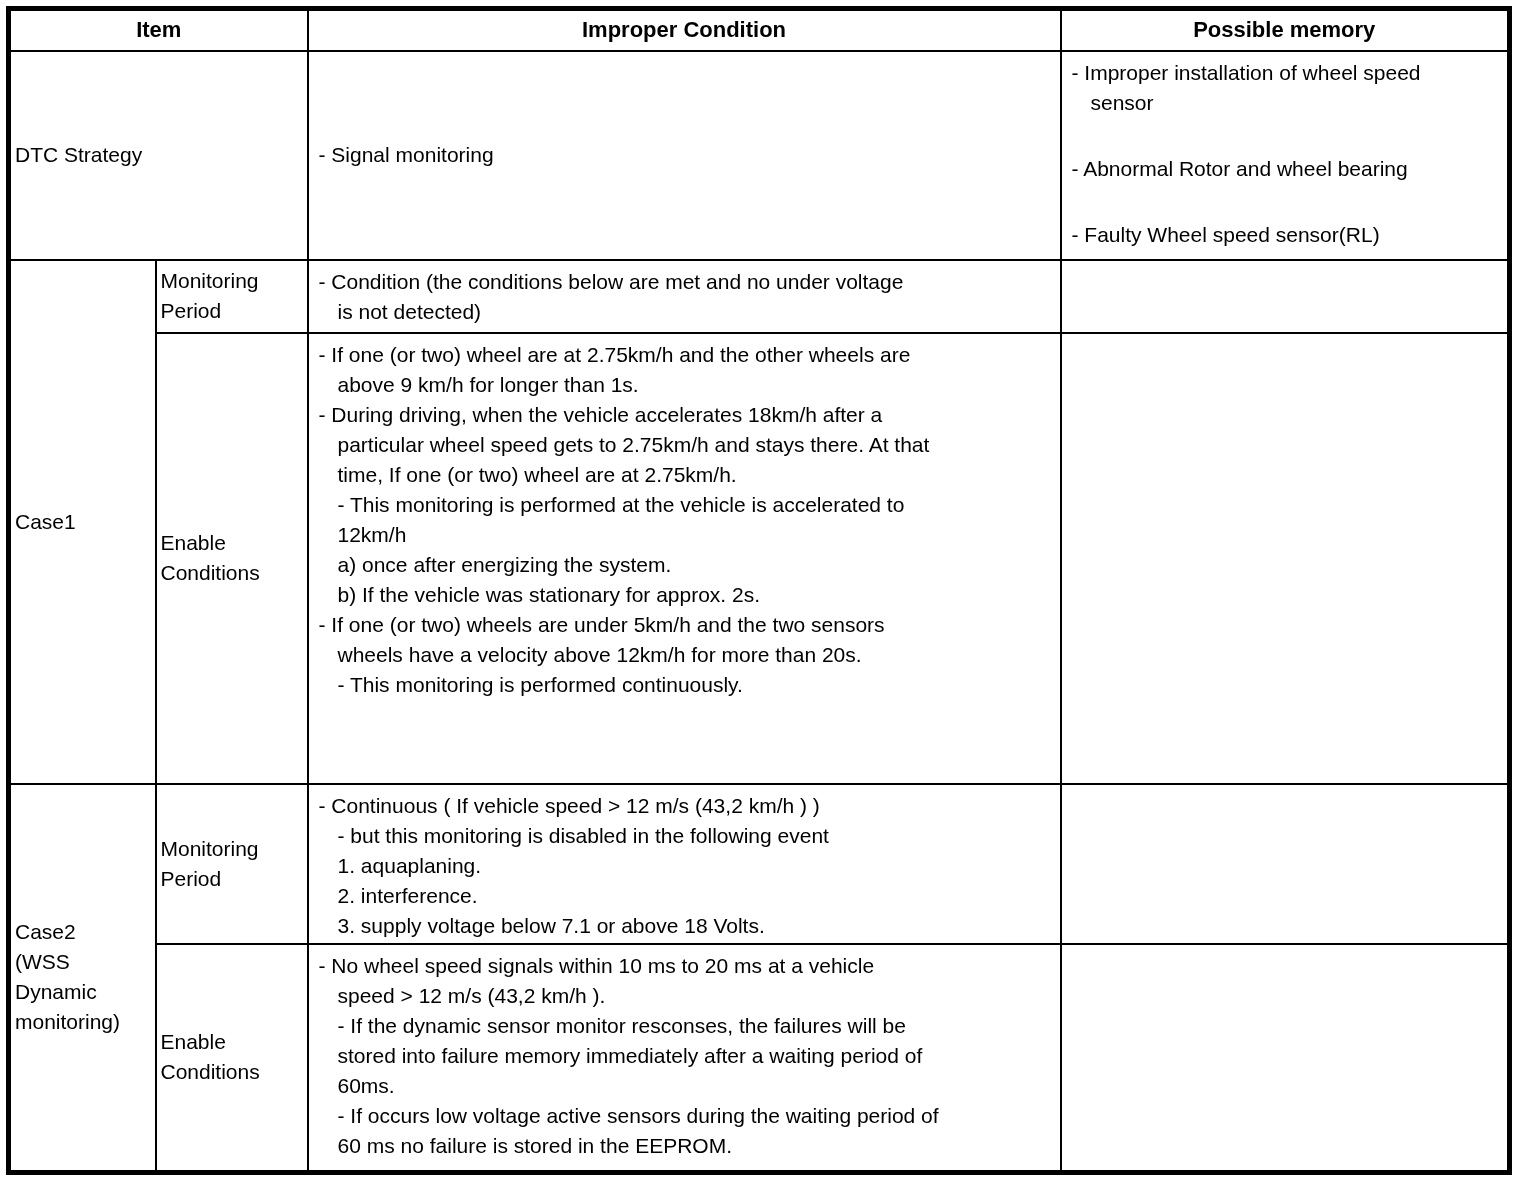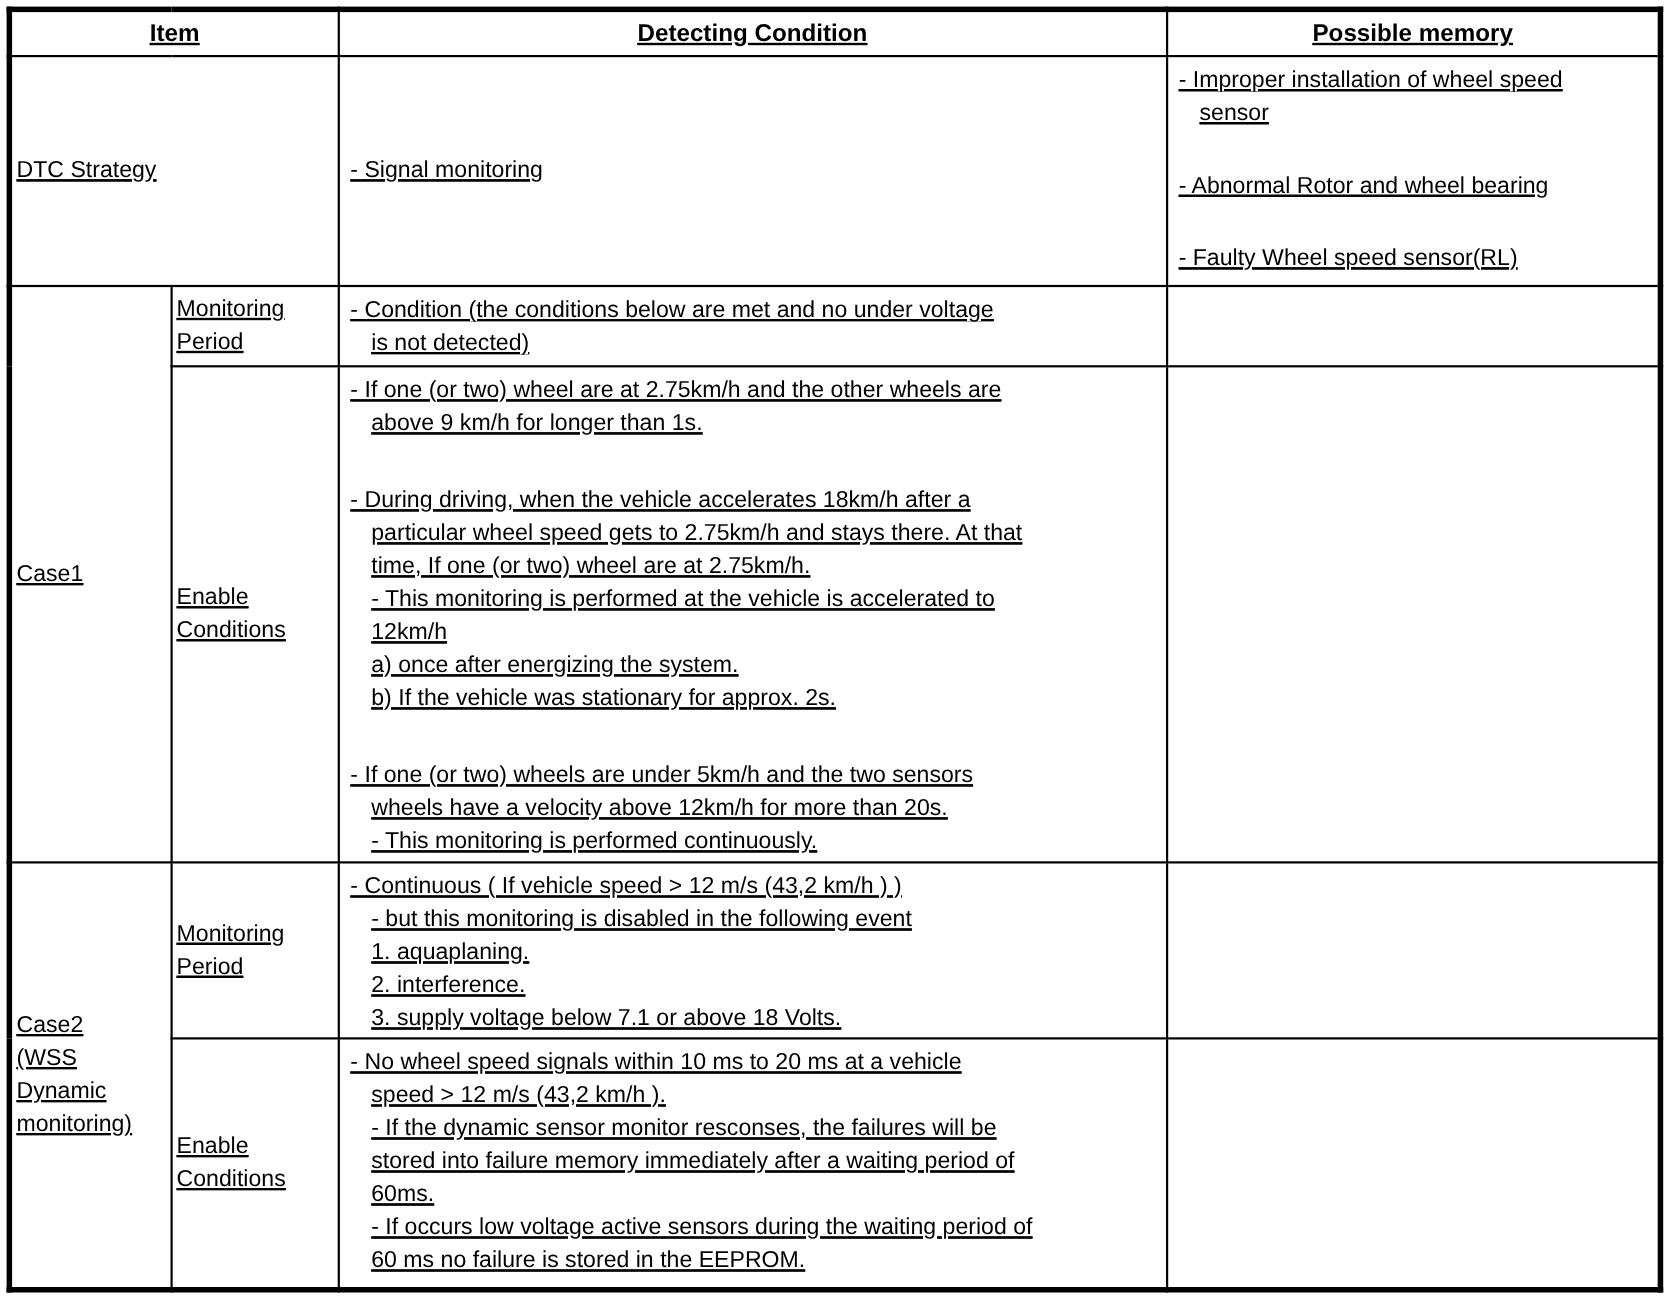--- a/index.html
+++ b/index.html
@@ -22,21 +22,20 @@
     position: absolute;
     left: 6px;
     top: 6px;
     width: 1506px;
     border-collapse: collapse;
     table-layout: fixed;
     background: #ffffff;
   }
   table.dtc, table.dtc th, table.dtc td {
     border: 2px solid #000000;
-    text-decoration: underline;
   }
   table.dtc {
     border-width: 5px;
   }
   th {
     font-size: 22px;
     font-weight: bold;
     text-align: center;
     vertical-align: middle;
     padding: 0;
@@ -55,39 +54,39 @@
     vertical-align: middle;
     padding: 0 8px 0 10px;
   }
   .para {
     white-space: pre;
     padding-left: 19px;
     text-indent: -19px;
     margin: 0;
   }
   td.causes .para + .para { margin-top: 36px; }
-  td.enable1 .para + .para { margin-top: 40px; }
+  td.enable1 .para + .para { }
   td.empty { background: #ffffff; }
 </style>
 </head>
 <body>
 
 <div class="page">
   <table class="dtc">
     <colgroup>
       <col style="width:147px">
       <col style="width:152px">
       <col style="width:753px">
       <col style="width:449px">
     </colgroup>
 
     <tbody>
         <tr style="height:42px">
       <th colspan="2">Item</th>
-      <th>Detecting Condition</th>
+      <th>Improper Condition</th>
       <th>Possible memory</th>
     </tr>
 
     <tr style="height:209px">
       <td colspan="2" class="vlabel">DTC Strategy</td>
       <td class="content-mid">
         <div class="para">- Signal monitoring</div>
       </td>
       <td class="content causes">
         <div class="para">- Improper installation of wheel speed

